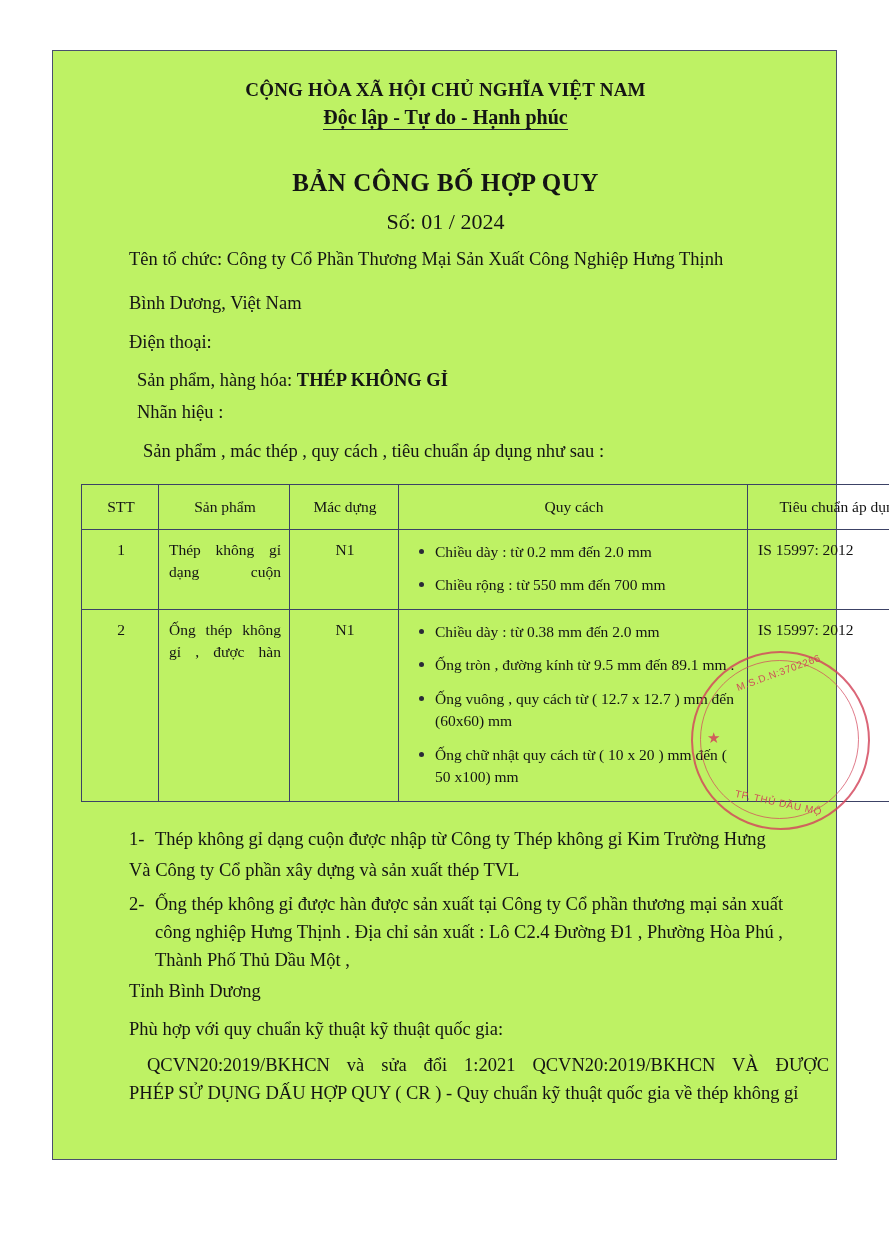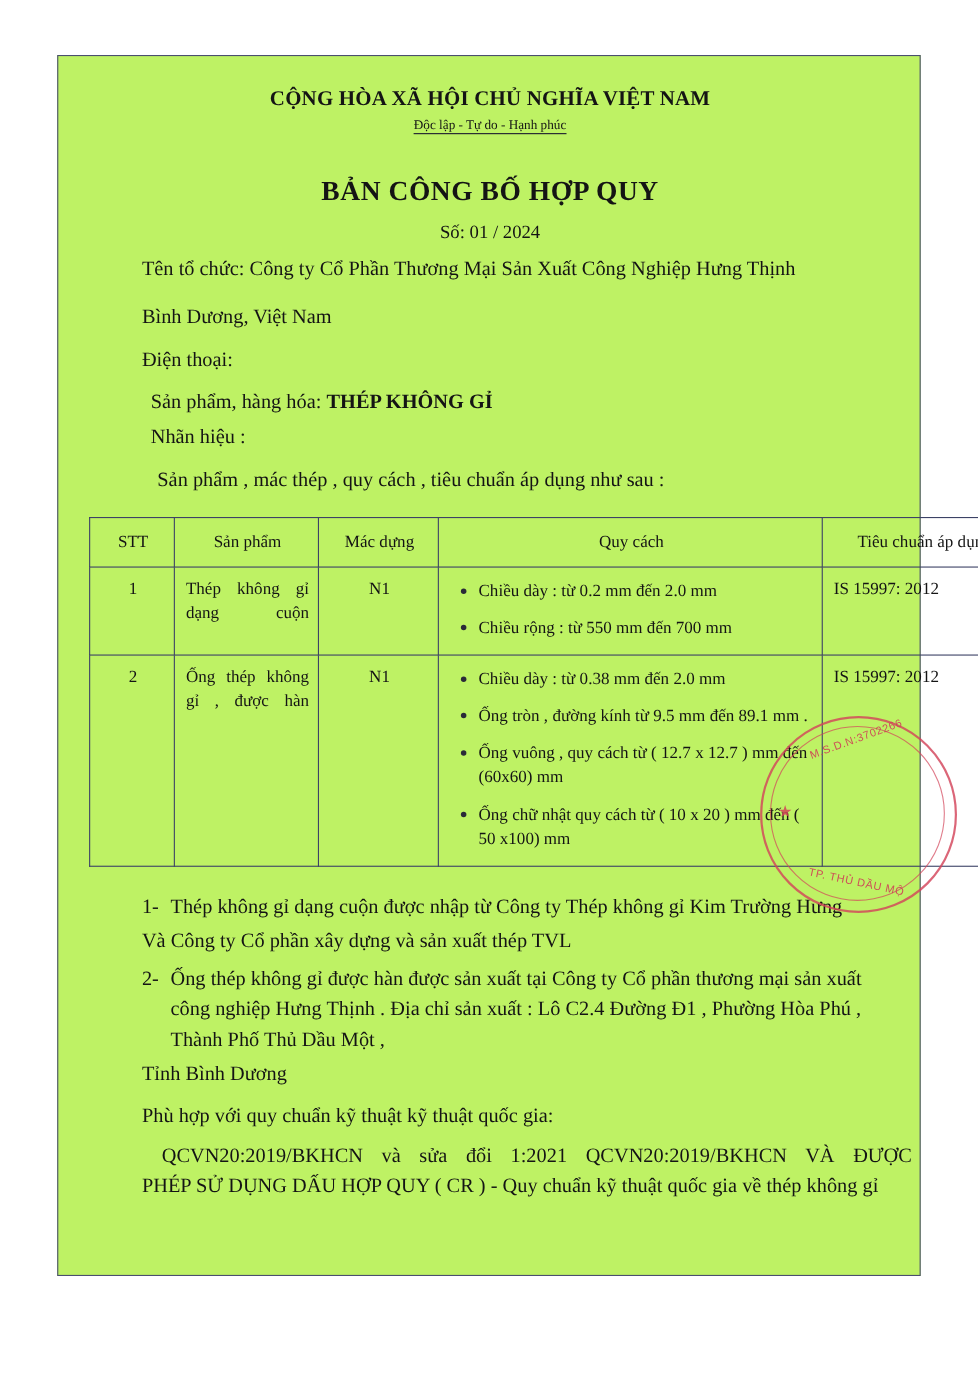--- a/index.html
+++ b/index.html
@@ -39,37 +39,37 @@
 
   .center { text-align: center; }
 
   .national-title {
     font-weight: bold;
     font-size: 19px;
     letter-spacing: 0.2px;
     margin-top: 6px;
   }
   .national-sub {
-    font-weight: normal;
-    font-size: 12px;
+    font-weight: bold;
+    font-size: 20px;
     margin-top: 5px;
   }
   .national-sub span.ul {
     border-bottom: 1px solid #1a1a2e;
     padding-bottom: 1px;
   }
 
   .doc-title {
     font-weight: bold;
     font-size: 25px;
     margin-top: 40px;
     letter-spacing: 0.5px;
   }
   .doc-number {
-    font-size: 17px;
+    font-size: 22px;
     margin-top: 12px;
   }
 
   .body-line {
     font-size: 18.5px;
     line-height: 1.5;
     margin-top: 11px;
   }
   .indent-1 { margin-left: 48px; }
   .indent-2 { margin-left: 56px; }

